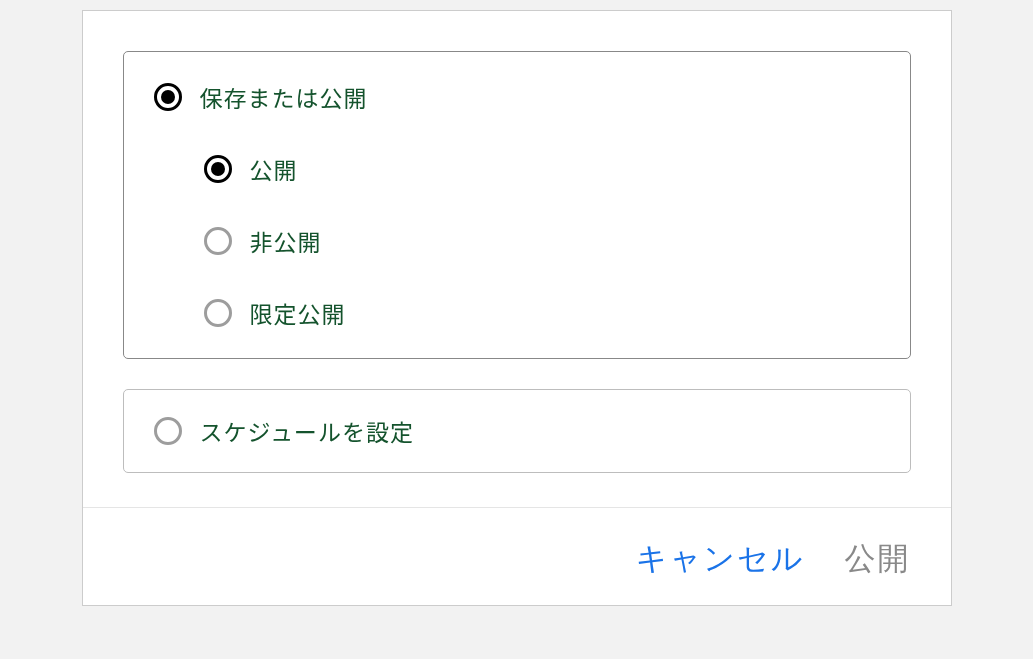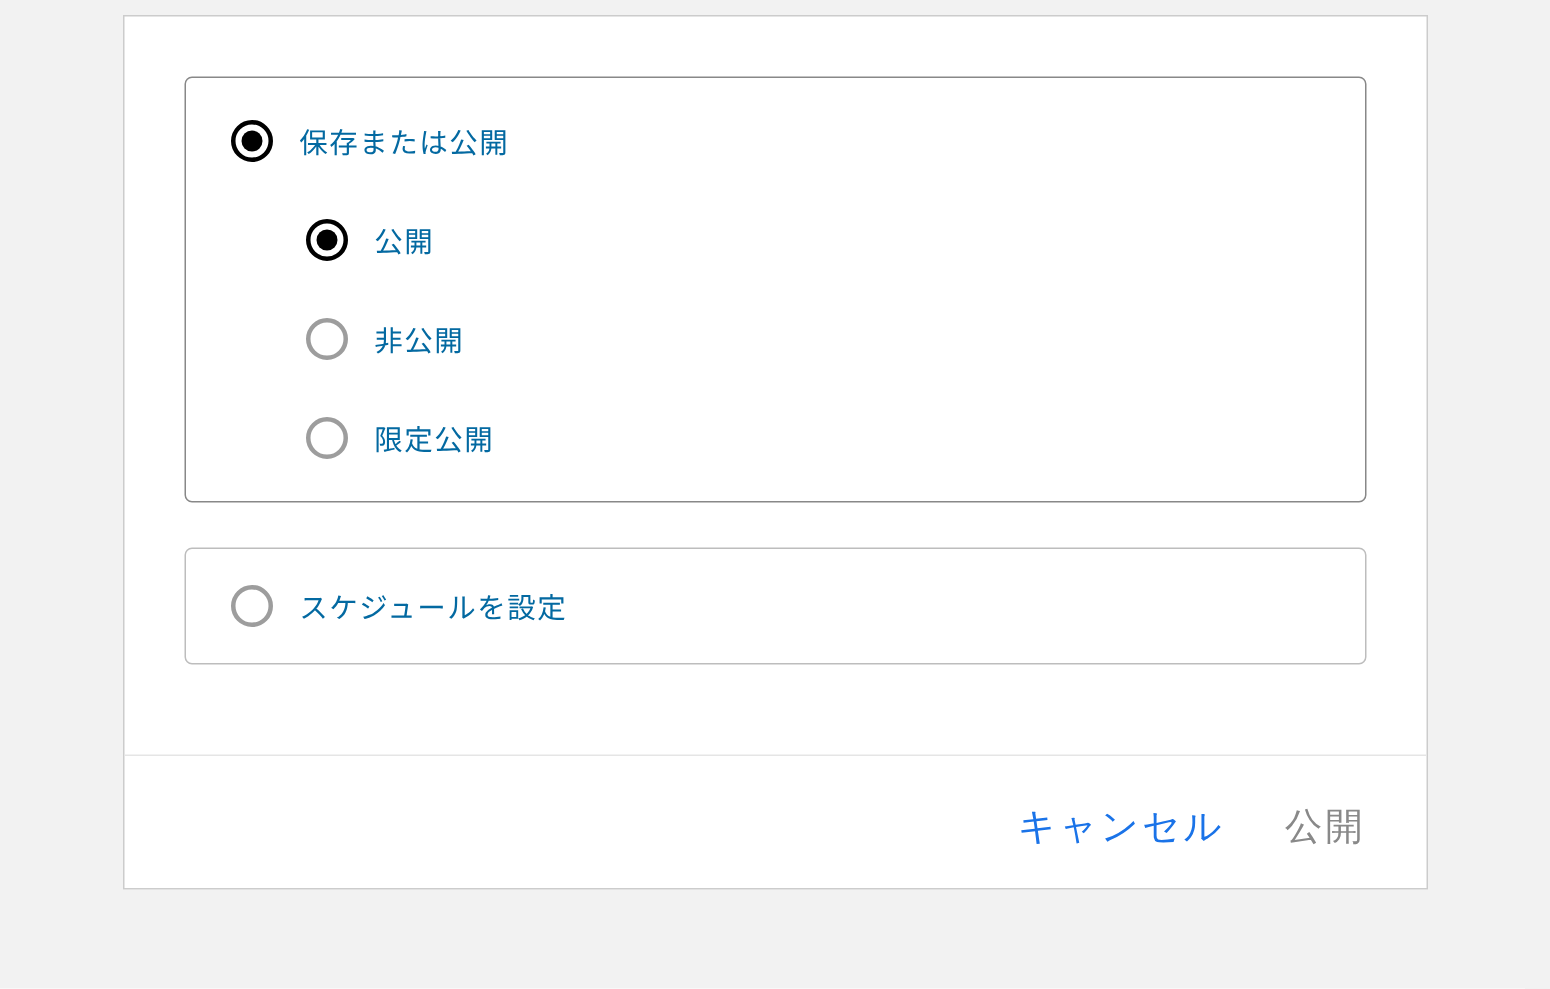--- a/index.html
+++ b/index.html
@@ -49,47 +49,47 @@
     .radio-outer.unchecked {
       border: 3px solid #9d9d9d;
     }
     .radio-inner {
       width: 14px;
       height: 14px;
       background: #000000;
       border-radius: 50%;
     }
     .radio-label {
-      font-size: 19px;
-      color: #0369a1;
+      font-size: 23px;
+      color: #14532d;
       letter-spacing: 1px;
     }
     .sub-options {
       margin-top: 38px;
       margin-left: 50px;
       display: flex;
       flex-direction: column;
       gap: 38px;
     }
     .option-card.schedule {
       padding: 24px 30px;
-      margin-bottom: 60px;
+      margin-bottom: 34px;
     }
     .footer {
       border-top: 1px solid #e5e5e5;
       margin-left: -40px;
       margin-right: -40px;
       padding: 30px 40px 25px 40px;
       display: flex;
       justify-content: flex-end;
       align-items: center;
       gap: 40px;
     }
     .btn {
-      font-size: 25px;
+      font-size: 31px;
       background: none;
       border: none;
       cursor: pointer;
       letter-spacing: 2px;
       font-family: Liberation Serif, serif;
     }
     .btn.cancel {
       color: #1a73e8;
     }
     .btn.submit {

